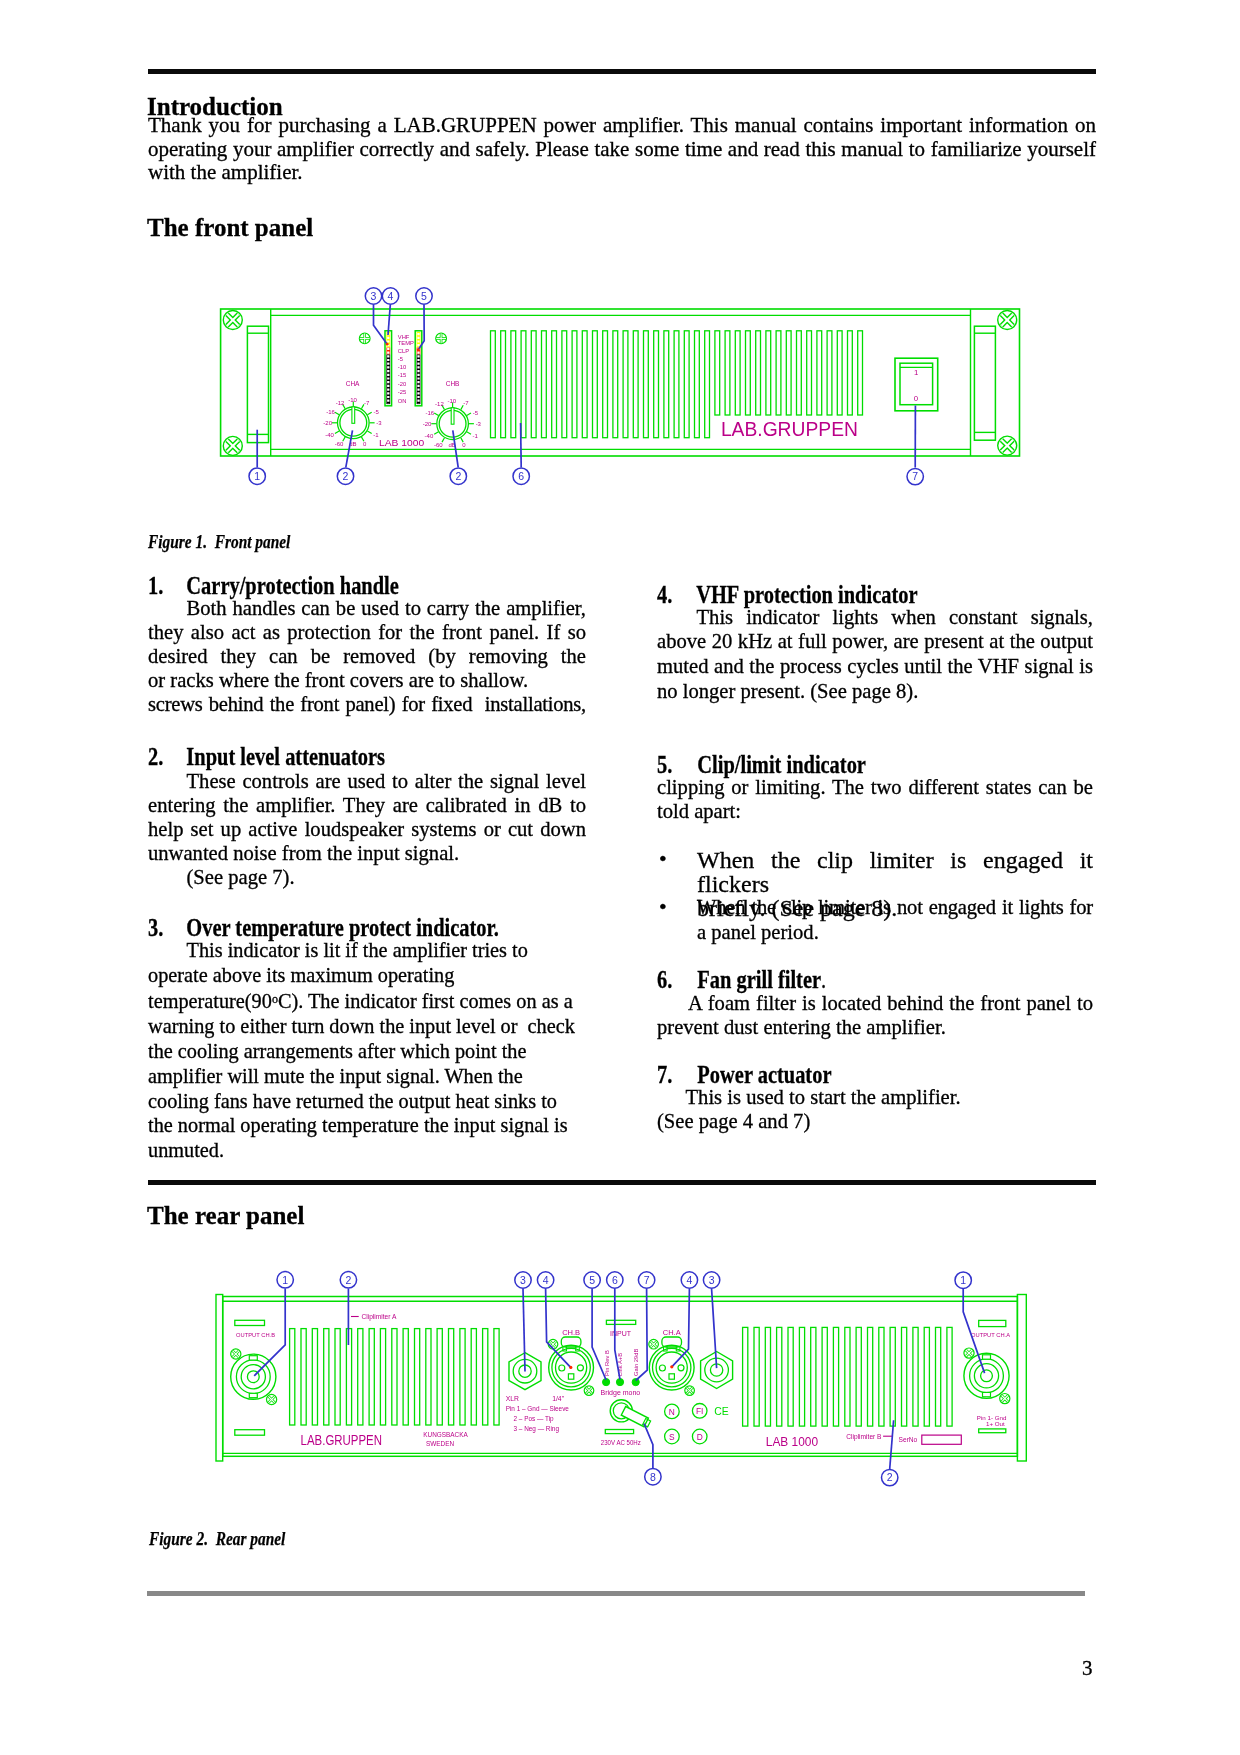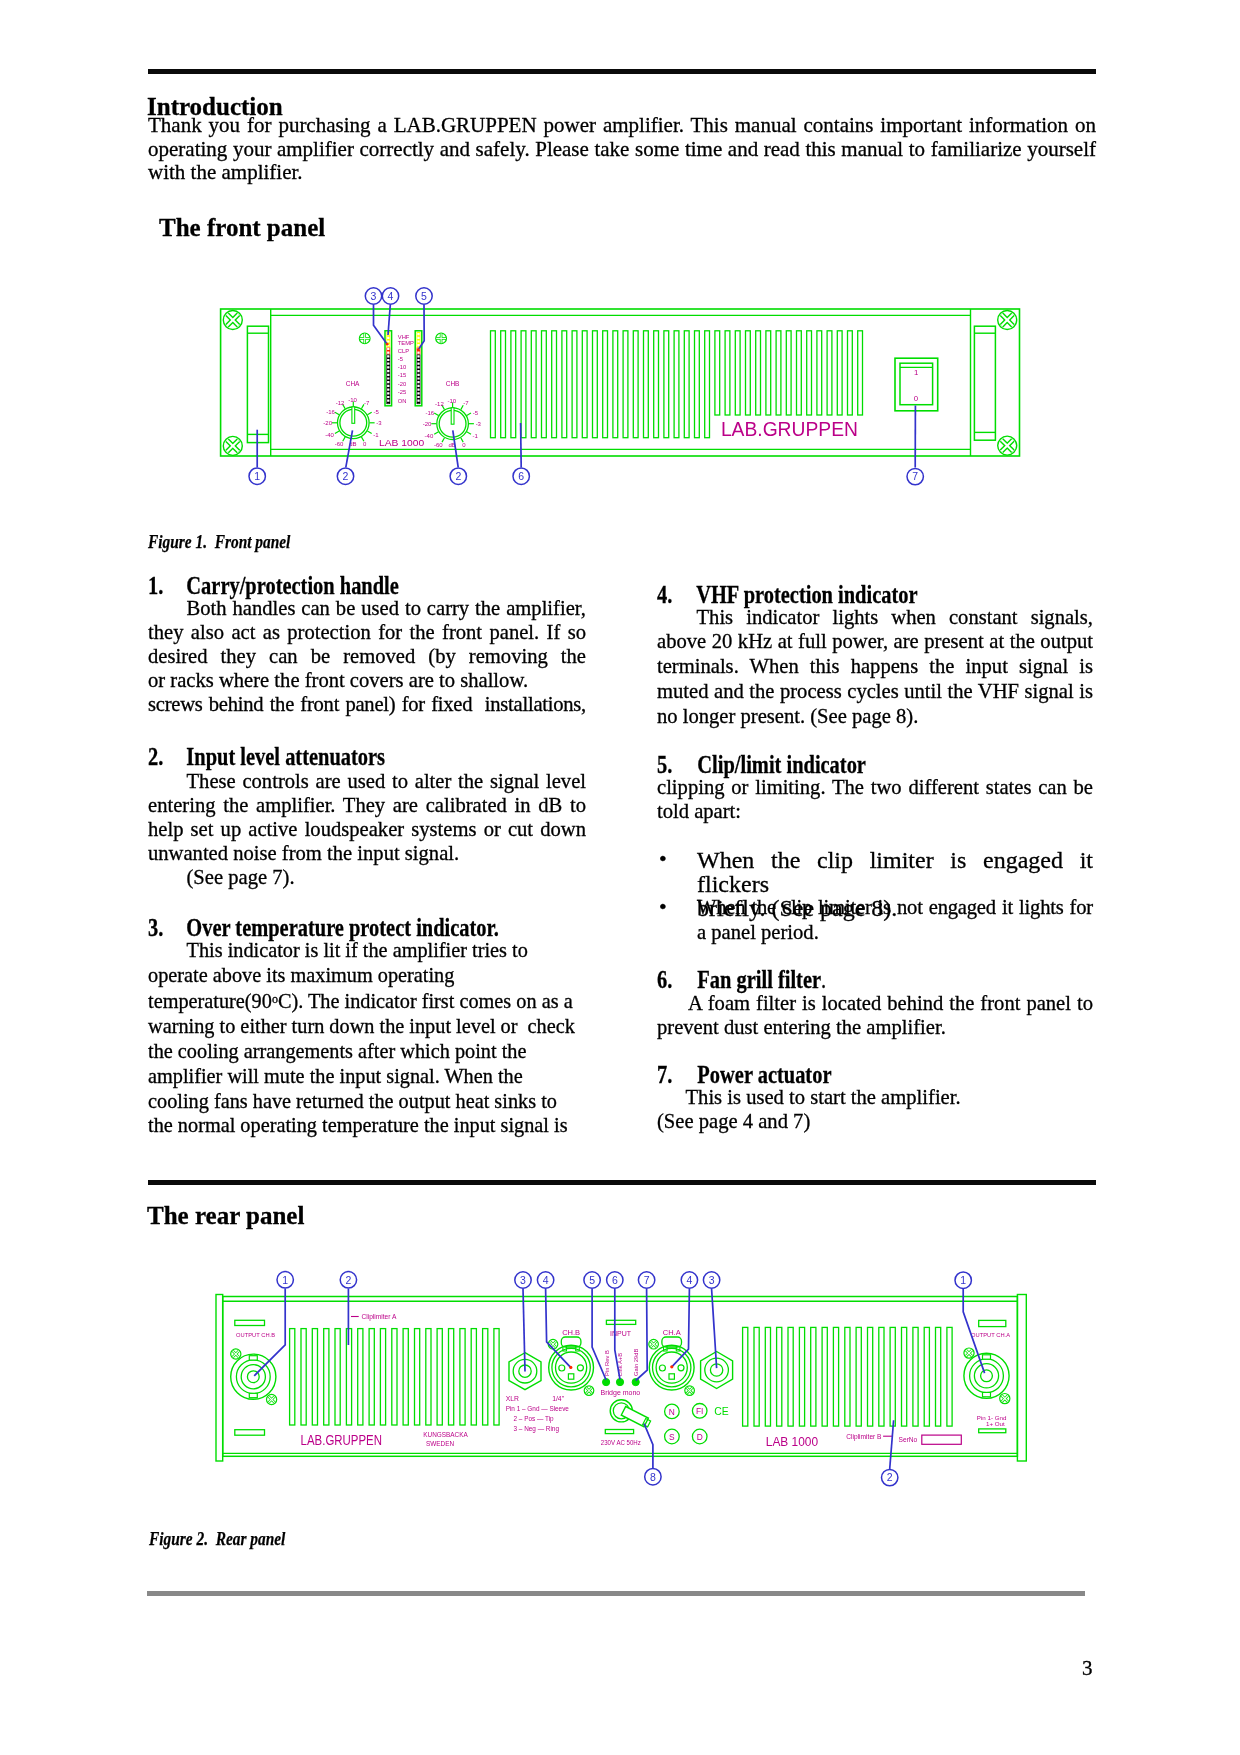--- a/index.html
+++ b/index.html
@@ -15,21 +15,21 @@
 <div style="position:absolute;left:148px;top:68.5px;width:948px;height:5px;background:#0a0a0a"></div>
 
 <div class="h1" style="left:147px;top:85.9px;margin-top:8px;">Introduction</div>
 
 <div class="b" style="left:148px;top:114.1px;width:948px;font-size:21px;line-height:23.5px;">
     <div style="text-align:justify;text-align-last:justify;">Thank you for purchasing a LAB.GRUPPEN power amplifier. This manual contains important information on</div>
     <div style="text-align:justify;text-align-last:justify;">operating your amplifier correctly and safely. Please take some time and read this manual to familiarize yourself</div>
     <div style="">with the amplifier.</div>
   </div>
 
-<div class="h1" style="left:159px;top:214.9px;">The front panel</div>
+<div class="h1" style="left:147px;top:214.9px;">The front panel</div>
 
 <svg style="position:absolute;left:200px;top:280px" width="840" height="215" viewBox="200 280 840 215">
     <g>
       <rect x="220.6" y="309" width="798.9" height="147" fill="none" stroke="#00dd00" stroke-width="1.6"></rect>
       <line x1="270.7" y1="309" x2="270.7" y2="456" stroke="#00dd00" stroke-width="1.4"></line>
       <line x1="970.5" y1="309" x2="970.5" y2="456" stroke="#00dd00" stroke-width="1.4"></line>
       <line x1="270.7" y1="315.4" x2="970.5" y2="315.4" stroke="#00dd00" stroke-width="1.4"></line>
       <line x1="270.7" y1="449.4" x2="970.5" y2="449.4" stroke="#00dd00" stroke-width="1.4"></line>
     </g>
     <g>
@@ -303,28 +303,28 @@
 
 <div class="b" style="left:148px;top:937.8px;width:438px;font-size:20.3px;line-height:24.8px;">
     <div style="text-indent:38.5px;">This indicator is lit if the amplifier tries to</div>
     <div style="">operate above its maximum operating</div>
     <div style="">temperature(90<span style="font-size:12px;vertical-align:5px">o</span>C). The indicator first comes on as a</div>
     <div style="">warning to either turn down the input level or&nbsp; check</div>
     <div style="">the cooling arrangements after which point the</div>
     <div style="">amplifier will mute the input signal. When the</div>
     <div style="">cooling fans have returned the output heat sinks to</div>
     <div style="">the normal operating temperature the input signal is</div>
+    <div style="">unmuted.</div>
   </div>
 
 <div class="sh" style="left:657px;top:581.6px;font-size:24.5px;line-height:25px;transform:scaleX(0.834);transform-origin:0 50%;"><span style="display:inline-block;width:47px;">4.</span>VHF protection indicator</div>
 
 <div class="b" style="left:657px;top:604.7px;width:436px;font-size:20.6px;line-height:24.7px;">
     <div style="text-align:justify;text-align-last:justify;text-indent:39.5px;">This indicator lights when constant signals,</div>
     <div style="text-align:justify;text-align-last:justify;">above 20 kHz at full power, are present at the output</div>
-    <div style="text-align:justify;text-align-last:justify;">terminals. When this happens the input signal is</div>
     <div style="text-align:justify;text-align-last:justify;">muted and the process cycles until the VHF signal is</div>
     <div style="">no longer present. (See page 8).</div>
   </div>
 
 <div class="sh" style="left:657px;top:751.6px;font-size:24.5px;line-height:25px;transform:scaleX(0.834);transform-origin:0 50%;"><span style="display:inline-block;width:48.4px;">5.</span>Clip/limit indicator</div>
 
 <div class="b" style="left:657px;top:774.6px;width:436px;font-size:20.6px;line-height:24.2px;">
     <div style="text-align:justify;text-align-last:justify;">clipping or limiting. The two different states can be</div>
     <div style="">told apart:</div>
   </div>

